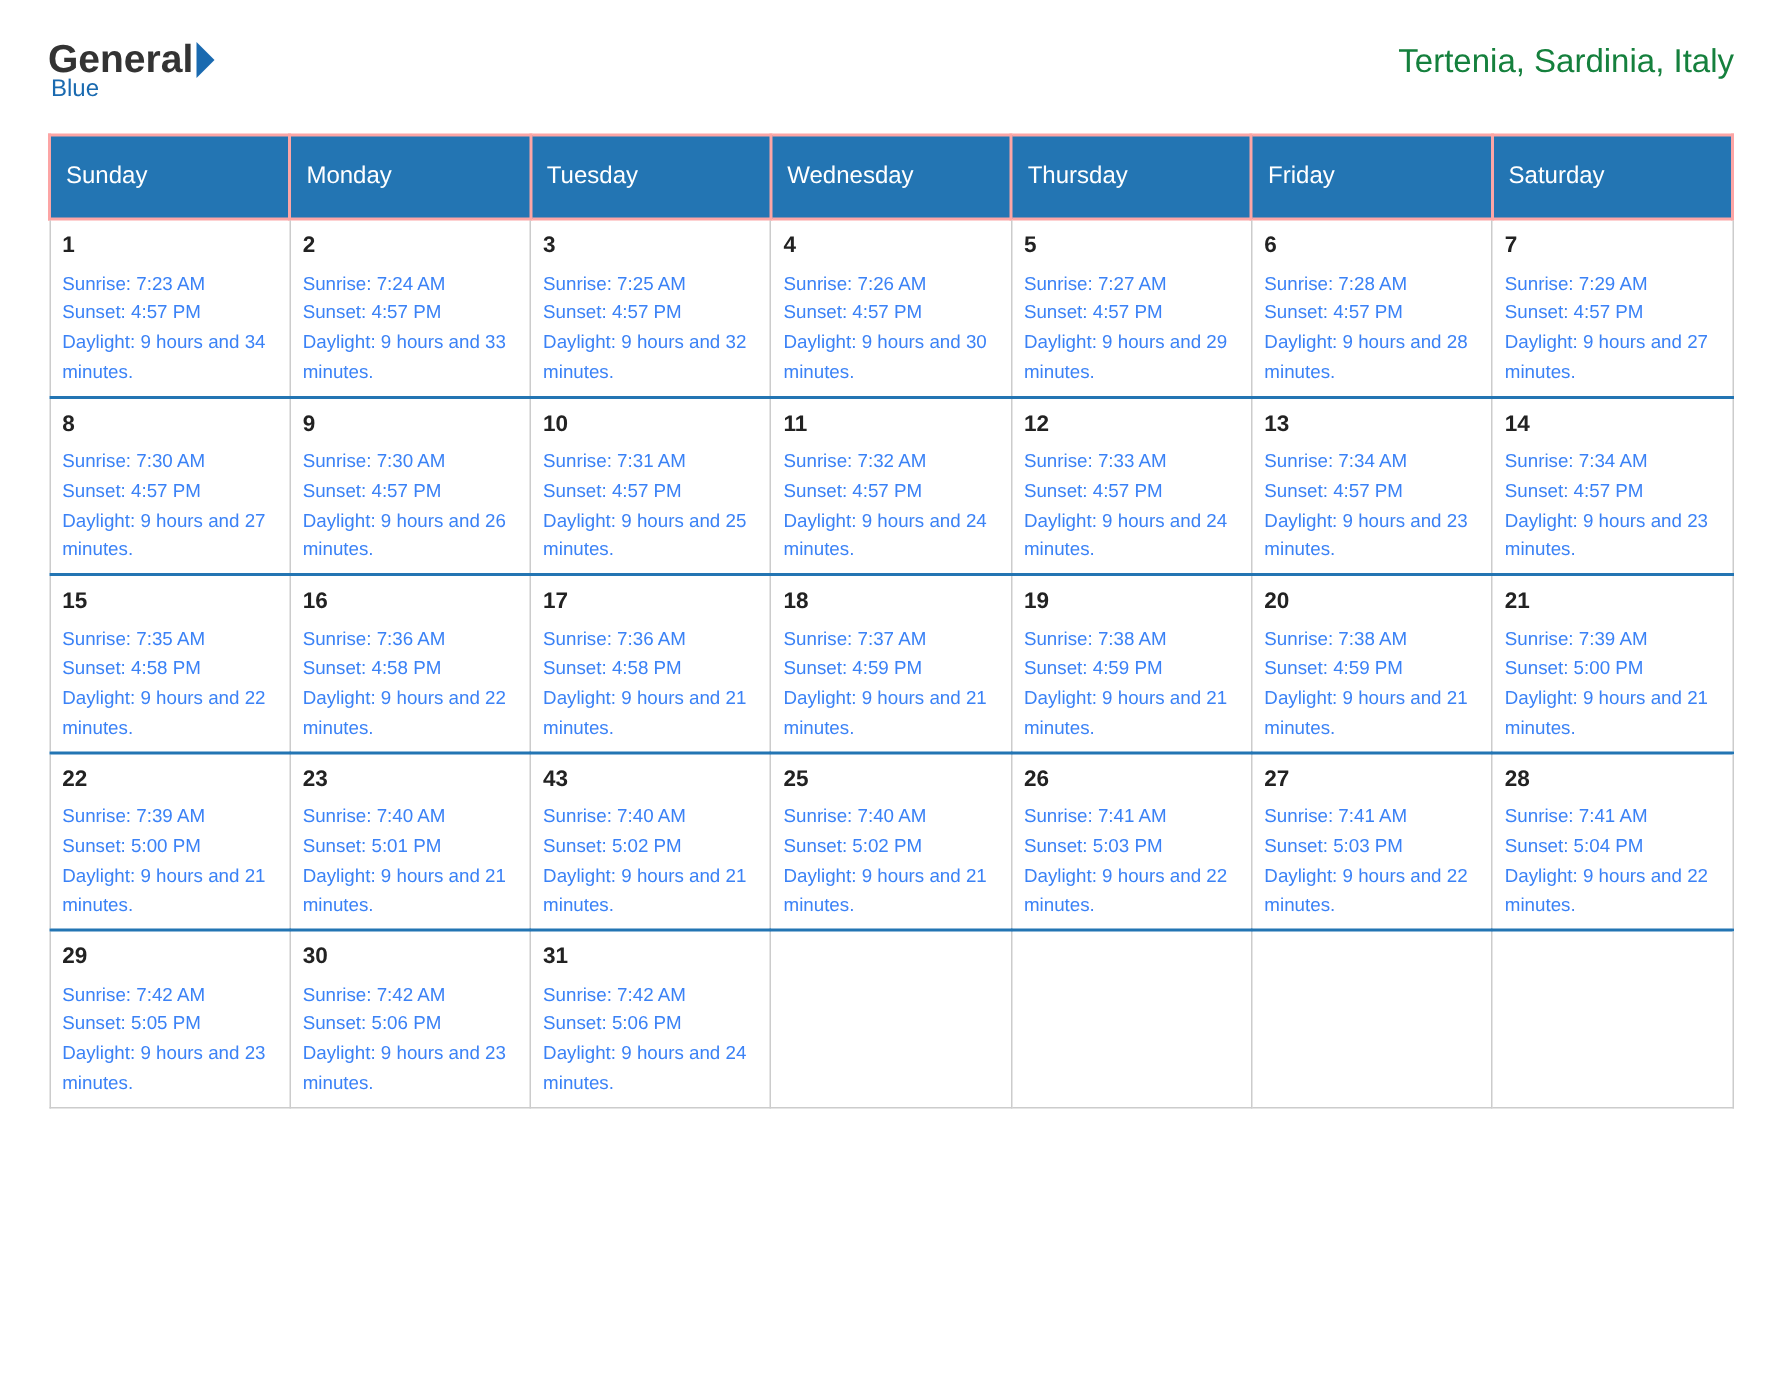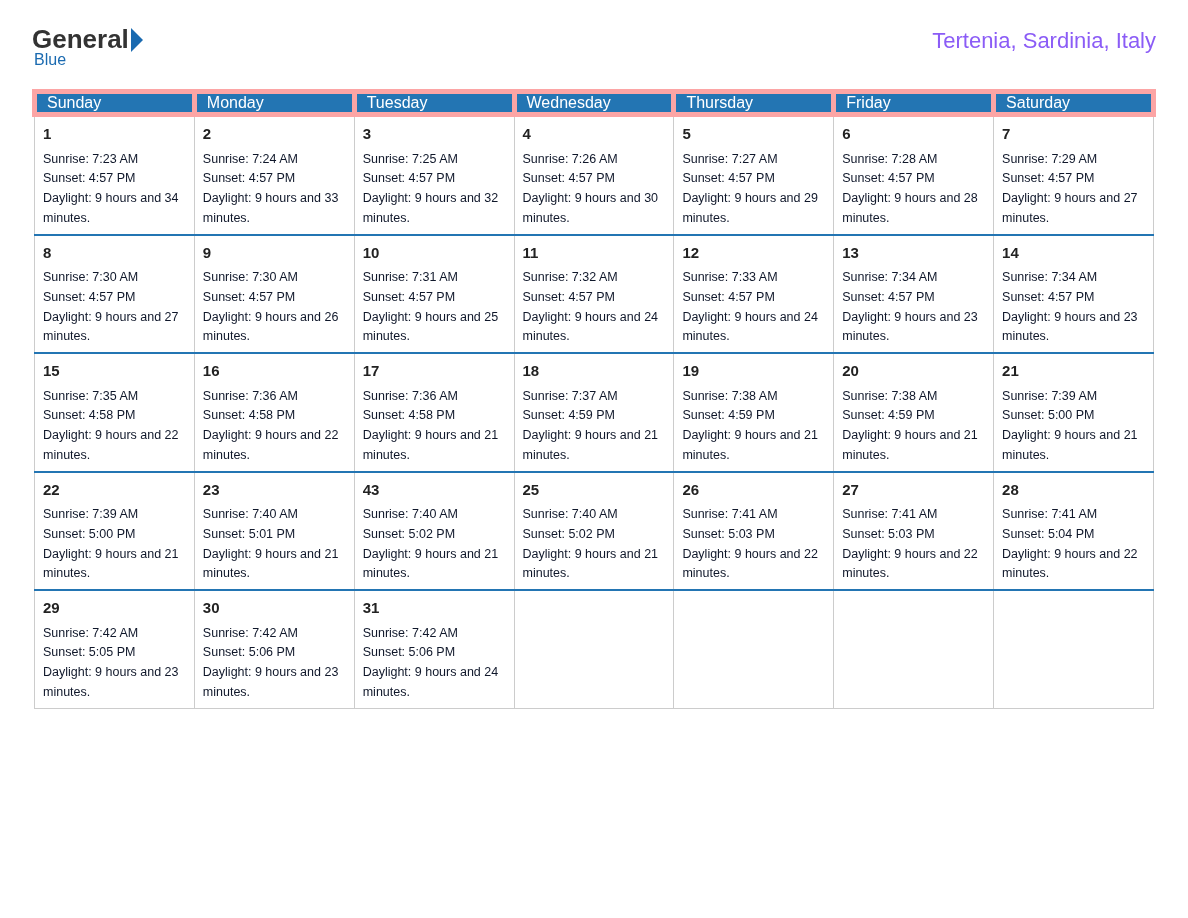--- a/index.html
+++ b/index.html
@@ -48,56 +48,56 @@
       text-align: right;
     }
     .page-title {
       font-size: 52px;
       font-weight: bold;
       color: #222;
       line-height: 1.1;
     }
     .subtitle {
       font-size: 22px;
-      color: #8b5cf6;
+      color: #15803d;
       margin-top: 4px;
     }
     .calendar {
       width: 100%;
       border-collapse: collapse;
       border: 1px solid #aaa;
     }
     .calendar thead tr th {
       background: #2375b3;
       color: #fff;
       font-size: 16px;
       font-weight: normal;
-      padding: 0 10px;
+      padding: 18px 10px;
       text-align: left;
-      border: 5px solid #fca5a5;
+      border: 2px solid #fca5a5;
     }
     .calendar tbody tr td {
       vertical-align: top;
       border: 1px solid #ccc;
       padding: 6px 8px;
       font-size: 13px;
       color: #222;
       width: calc(100% / 7);
       min-height: 100px;
       line-height: 1.5;
     }
     .calendar tbody tr td .day-number {
       font-size: 15px;
       font-weight: bold;
       display: block;
       margin-bottom: 3px;
     }
     .calendar tbody tr td .day-info {
       font-size: 12.5px;
-      color: #0f172a;
+      color: #3b82f6;
     }
     .calendar tbody tr {
       border-bottom: 2px solid #2375b3;
     }
     .calendar tbody tr:last-child {
       border-bottom: none;
     }
   </style>
 </head>
 <body>

